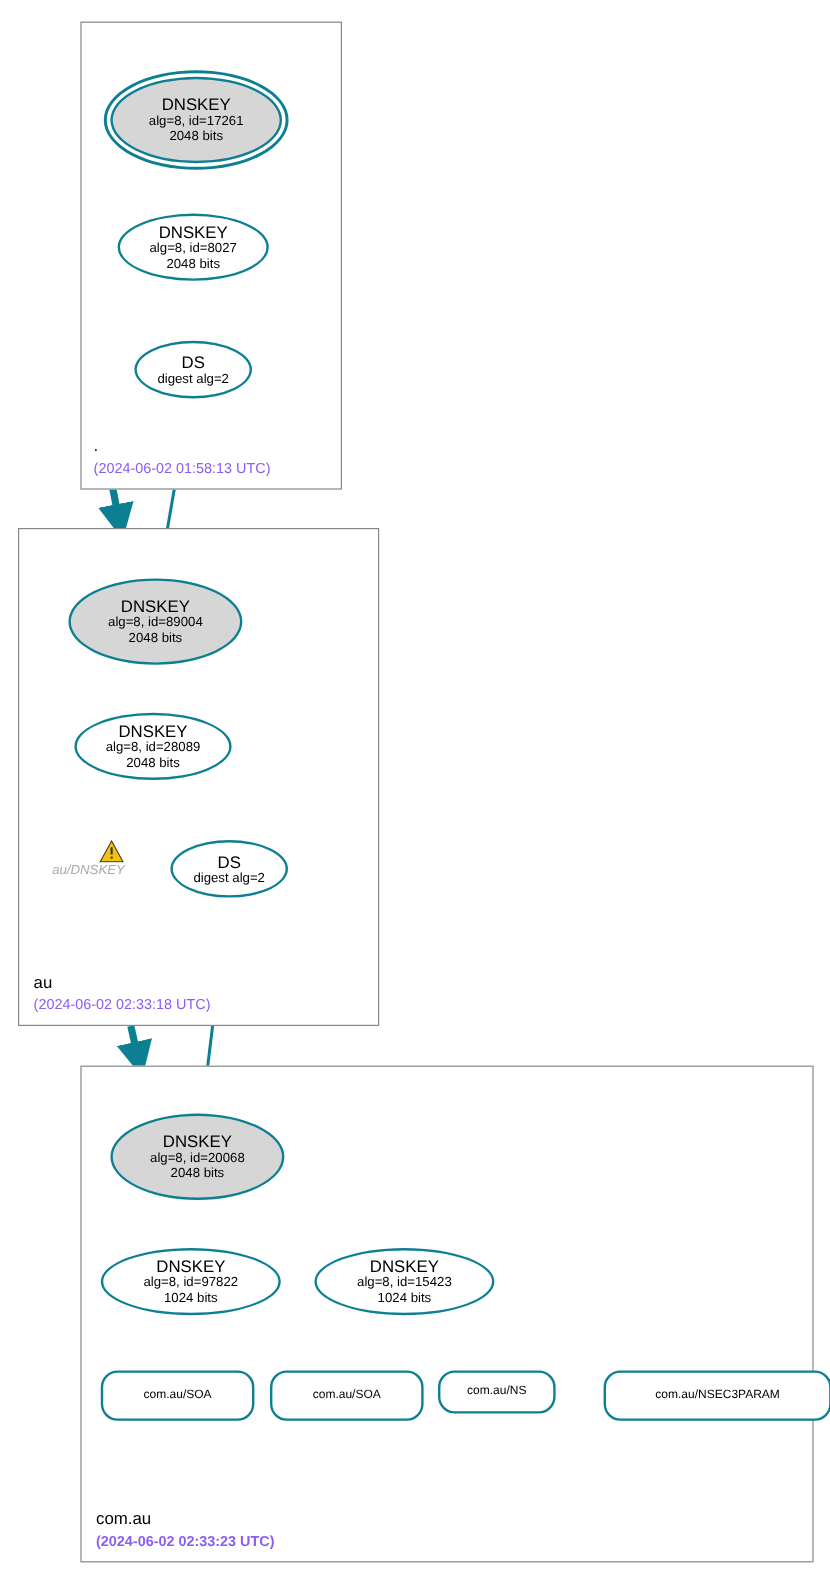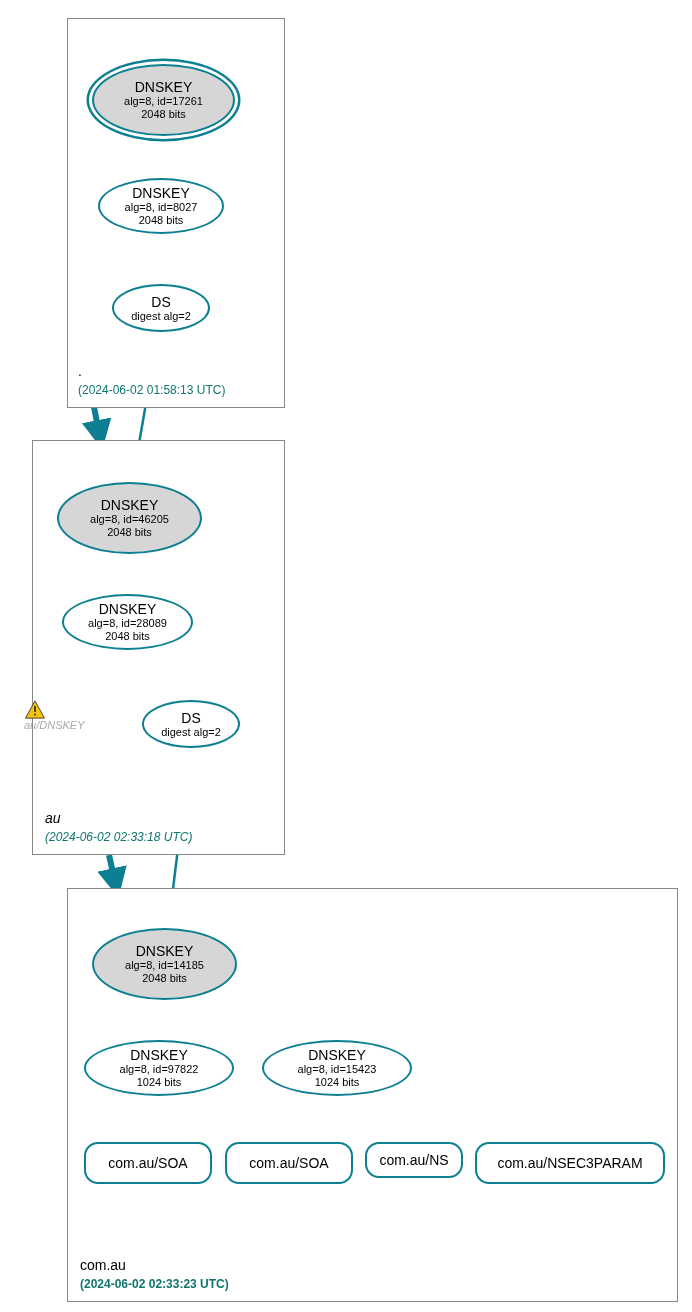--- a/index.html
+++ b/index.html
@@ -29,21 +29,21 @@
     box-sizing: border-box;
   }
   .zone-label {
     position: absolute;
     font-size: 14px;
     color: #000;
   }
   .zone-date {
     position: absolute;
     font-size: 12px;
-    color: #0f766e;
+    color: #8b5cf6;
   }
   .node {
     position: absolute;
     box-sizing: border-box;
     display: flex;
     flex-direction: column;
     align-items: center;
     justify-content: center;
     text-align: center;
     line-height: 1.15;
@@ -67,27 +67,27 @@
     box-shadow: 0 0 0 3px #fff, 0 0 0 5.5px #0d7f92;
   }
   .key-plain, .ds-node {
     background: #fff;
     border: 2.5px solid #0d7f92;
   }
   .rrset {
     background: #fff;
     border: 2.5px solid #0d7f92;
     border-radius: 14px;
-    font-size: 14px;
+    font-size: 10px;
   }
   .warn-stack {
     position: absolute;
     display: flex;
     flex-direction: column;
-    align-items: flex-start;
+    align-items: flex-end;
     gap: 0;
   }
   .warn-label {
     font-size: 11px;
     font-style: italic;
     color: #aaa;
   }
   .warn-icon {
     width: 22px;
     height: 19px;
@@ -141,21 +141,21 @@
     <line x1="360" y1="1096" x2="400" y2="1142" stroke="#0d7f92" stroke-width="2.5" marker-end="url(#arrow)"></line>
 
     <line x1="390" y1="1090" x2="530" y2="1142" stroke="#0d7f92" stroke-width="2.5" marker-end="url(#arrow)"></line>
   </svg>
 
   <div class="zone-box" style="left:67px; top:18px; width:218px; height:390px;">
     <span class="zone-label" style="left:10px; bottom:28px;">.</span>
     <span class="zone-date" style="left:10px; bottom:10px;">(2024-06-02 01:58:13 UTC)</span>
   </div>
 
-  <div class="zone-box" style="left:32px; top:440px; width:253px; height:415px;font-style:italic;">
+  <div class="zone-box" style="left:15px; top:440px; width:301px; height:415px;">
     <span class="zone-label" style="left:12px; bottom:28px;">au</span>
     <span class="zone-date" style="left:12px; bottom:10px;">(2024-06-02 02:33:18 UTC)</span>
   </div>
 
   <div class="zone-box" style="left:67px; top:888px; width:611px; height:414px;">
     <span class="zone-label" style="left:12px; bottom:28px;">com.au</span>
     <span class="zone-date" style="left:12px; bottom:10px;font-weight:bold;">(2024-06-02 02:33:23 UTC)</span>
   </div>
 
   <div class="node ellipse key-secure trust-anchor" style="left:92px; top:64px; width:143px; height:72px;">
@@ -170,21 +170,21 @@
     <span class="sub">2048 bits</span>
   </div>
 
   <div class="node ellipse ds-node" style="left:112px; top:284px; width:98px; height:48px;">
     <span class="title">DS</span>
     <span class="sub">digest alg=2</span>
   </div>
 
   <div class="node ellipse key-secure" style="left:57px; top:482px; width:145px; height:72px;">
     <span class="title">DNSKEY</span>
-    <span class="sub">alg=8, id=46205</span>
+    <span class="sub">alg=8, id=89004</span>
     <span class="sub">2048 bits</span>
   </div>
 
   <div class="node ellipse key-plain" style="left:62px; top:594px; width:131px; height:56px;">
     <span class="title">DNSKEY</span>
     <span class="sub">alg=8, id=28089</span>
     <span class="sub">2048 bits</span>
   </div>
 
   <div class="warn-stack" style="left:24px; top:700px; width:80px;">
@@ -196,21 +196,21 @@
     <span class="warn-label">au/DNSKEY</span>
   </div>
 
   <div class="node ellipse ds-node" style="left:142px; top:700px; width:98px; height:48px;">
     <span class="title">DS</span>
     <span class="sub">digest alg=2</span>
   </div>
 
   <div class="node ellipse key-secure" style="left:92px; top:928px; width:145px; height:72px;">
     <span class="title">DNSKEY</span>
-    <span class="sub">alg=8, id=14185</span>
+    <span class="sub">alg=8, id=20068</span>
     <span class="sub">2048 bits</span>
   </div>
 
   <div class="node ellipse key-plain" style="left:84px; top:1040px; width:150px; height:56px;">
     <span class="title">DNSKEY</span>
     <span class="sub">alg=8, id=97822</span>
     <span class="sub">1024 bits</span>
   </div>
 
   <div class="node ellipse key-plain" style="left:262px; top:1040px; width:150px; height:56px;">
@@ -221,17 +221,17 @@
 
   <div class="node rrset" style="left:84px; top:1142px; width:128px; height:42px;">
     <span>com.au/SOA</span>
   </div>
   <div class="node rrset" style="left:225px; top:1142px; width:128px; height:42px;">
     <span>com.au/SOA</span>
   </div>
   <div class="node rrset" style="left:365px; top:1142px; width:98px; height:36px;">
     <span>com.au/NS</span>
   </div>
-  <div class="node rrset" style="left:475px; top:1142px; width:190px; height:42px;">
+  <div class="node rrset" style="left:503px; top:1142px; width:190px; height:42px;">
     <span>com.au/NSEC3PARAM</span>
   </div>
 
 </div>
 
 </body></html>

